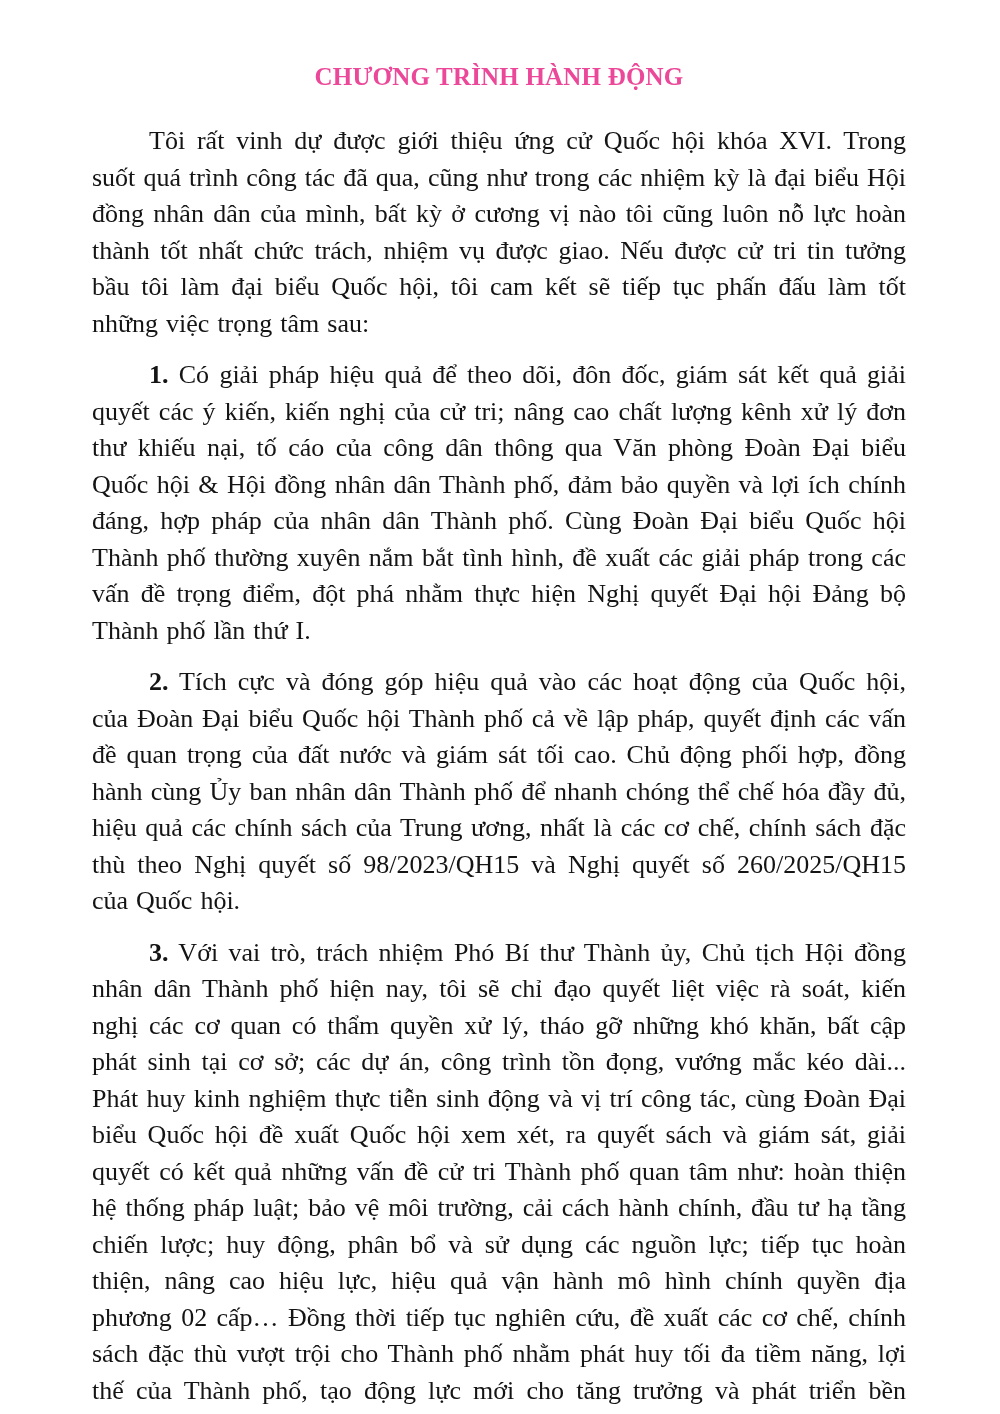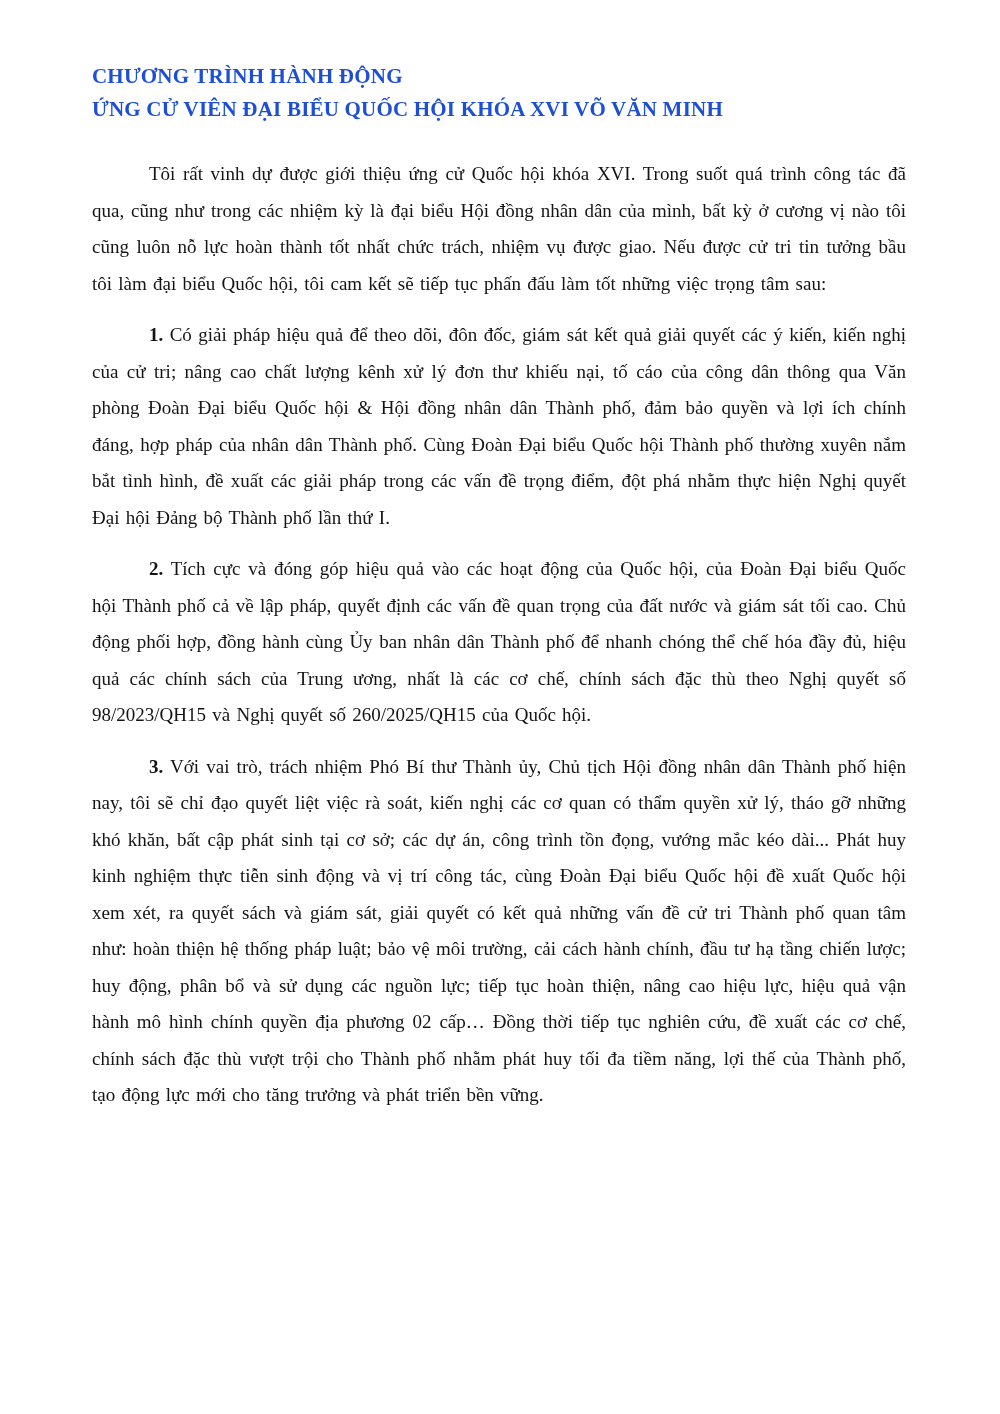--- a/index.html
+++ b/index.html
@@ -12,50 +12,50 @@
     width: 1000px;
     height: 1414px;
     box-sizing: border-box;
     background: #ffffff;
     padding: 60px 94px 0 92px;
     font-family: "Liberation Serif", "DejaVu Serif", serif;
     color: #141414;
     overflow: hidden;
   }
   .doc-title {
+    text-align: center;
     font-weight: bold;
-    font-size: 21px;
+    font-size: 25px;
     line-height: 33px;
-    color: #1d4ed8;
+    color: #ec4899;
     letter-spacing: 0.2px;
     margin: 0 0 30px 0;
   }
   .doc-title .title-line {
     display: block;
   }
   .doc-body p {
     margin: 0 0 15px 0;
-    font-size: 19px;
+    font-size: 26px;
     line-height: 36.5px;
     text-align: justify;
     text-indent: 57px;
     word-spacing: 1.5px;
   }
   .doc-body p .para-number {
     font-weight: bold;
   }
 </style>
 </head>
 <body>
 
 <div class="page">
 
   <h1 class="doc-title">
     <span class="title-line">CHƯƠNG TRÌNH HÀNH ĐỘNG</span>
-    <span class="title-line">ỨNG CỬ VIÊN ĐẠI BIỂU QUỐC HỘI KHÓA XVI VÕ VĂN MINH</span>
   </h1>
 
   <div class="doc-body">
 
     <p><span class="para-number"></span><span>Tôi rất vinh dự được giới thiệu ứng cử Quốc hội khóa XVI. Trong suốt quá trình công tác đã qua, cũng như trong các nhiệm kỳ là đại biểu Hội đồng nhân dân của mình, bất kỳ ở cương vị nào tôi cũng luôn nỗ lực hoàn thành tốt nhất chức trách, nhiệm vụ được giao. Nếu được cử tri tin tưởng bầu tôi làm đại biểu Quốc hội, tôi cam kết sẽ tiếp tục phấn đấu làm tốt những việc trọng tâm sau:</span></p>
 
     <p><span class="para-number">1.</span><span> Có giải pháp hiệu quả để theo dõi, đôn đốc, giám sát kết quả giải quyết các ý kiến, kiến nghị của cử tri; nâng cao chất lượng kênh xử lý đơn thư khiếu nại, tố cáo của công dân thông qua Văn phòng Đoàn Đại biểu Quốc hội &amp; Hội đồng nhân dân Thành phố, đảm bảo quyền và lợi ích chính đáng, hợp pháp của nhân dân Thành phố. Cùng Đoàn Đại biểu Quốc hội Thành phố thường xuyên nắm bắt tình hình, đề xuất các giải pháp trong các vấn đề trọng điểm, đột phá nhằm thực hiện Nghị quyết Đại hội Đảng bộ Thành phố lần thứ I.</span></p>
 
     <p><span class="para-number">2.</span><span> Tích cực và đóng góp hiệu quả vào các hoạt động của Quốc hội, của Đoàn Đại biểu Quốc hội Thành phố cả về lập pháp, quyết định các vấn đề quan trọng của đất nước và giám sát tối cao. Chủ động phối hợp, đồng hành cùng Ủy ban nhân dân Thành phố để nhanh chóng thể chế hóa đầy đủ, hiệu quả các chính sách của Trung ương, nhất là các cơ chế, chính sách đặc thù theo Nghị quyết số 98/2023/QH15 và Nghị quyết số 260/2025/QH15 của Quốc hội.</span></p>
 

